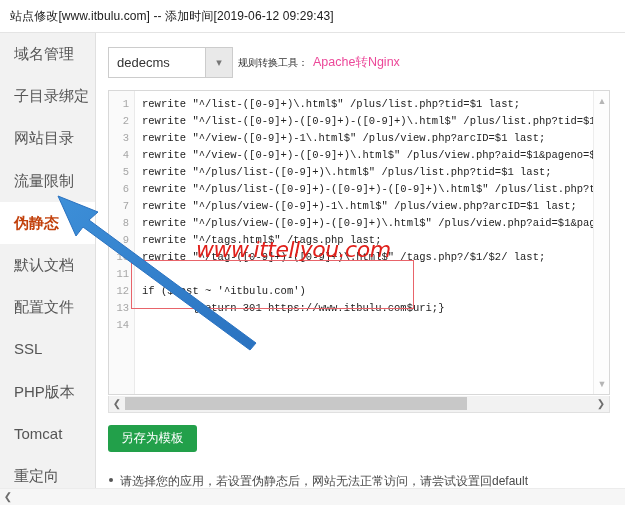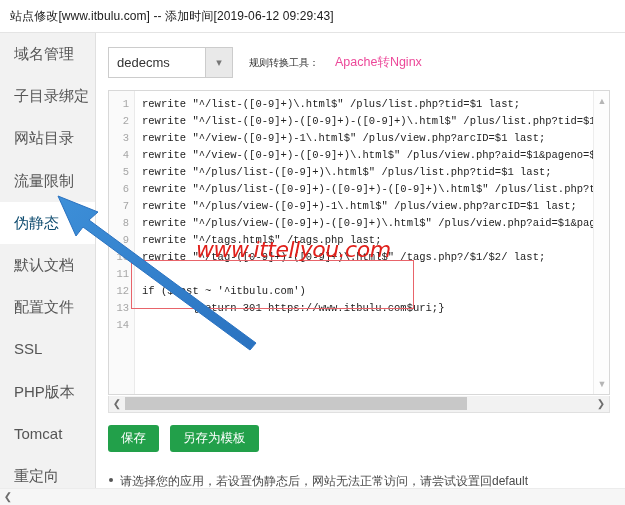--- a/index.html
+++ b/index.html
@@ -44,38 +44,39 @@
     line-height: 42.2px;
     padding-left: 14px;
     font-size: 15px;
     color: #555;
     white-space: nowrap;
     cursor: pointer;
     position: relative;
   }
   .nav-item.active {
     background: #ffffff;
-    color: #0c4a6e;
+    color: #c2410c;
+    font-weight: bold;
   }
 
   
   #main {
     position: absolute;
     left: 97px; top: 0; right: 0;
     height: 472px;
     background: #ffffff;
   }
 
   
   #toolbar {
     position: absolute;
     left: 11px; top: 14px;
     display: flex;
     align-items: center;
-    gap: 16px;
+    gap: 5px;
   }
   .select-box {
     width: 125px;
     height: 31px;
     border: 1px solid #ccc;
     background: #fff;
     display: flex;
     align-items: center;
     font-size: 13px;
     color: #333;
@@ -334,21 +335,20 @@
       </div>
     </div>
 
     <div id="hscroll-inner">
       <div class="harrow left">❮</div>
       <div class="hthumb"></div>
       <div class="harrow right">❯</div>
     </div>
 
     <div id="buttons">
-      <button class="btn">保存</button>
       <button class="btn">另存为模板</button>
     </div>
 
     <div id="hints">
         <div class="hint">请选择您的应用，若设置伪静态后，网站无法正常访问，请尝试设置回default</div>
         <div class="hint">您可以对伪静态规则进行修改，修改完后保存即可。</div>
       </div>
 
   </div>
 

